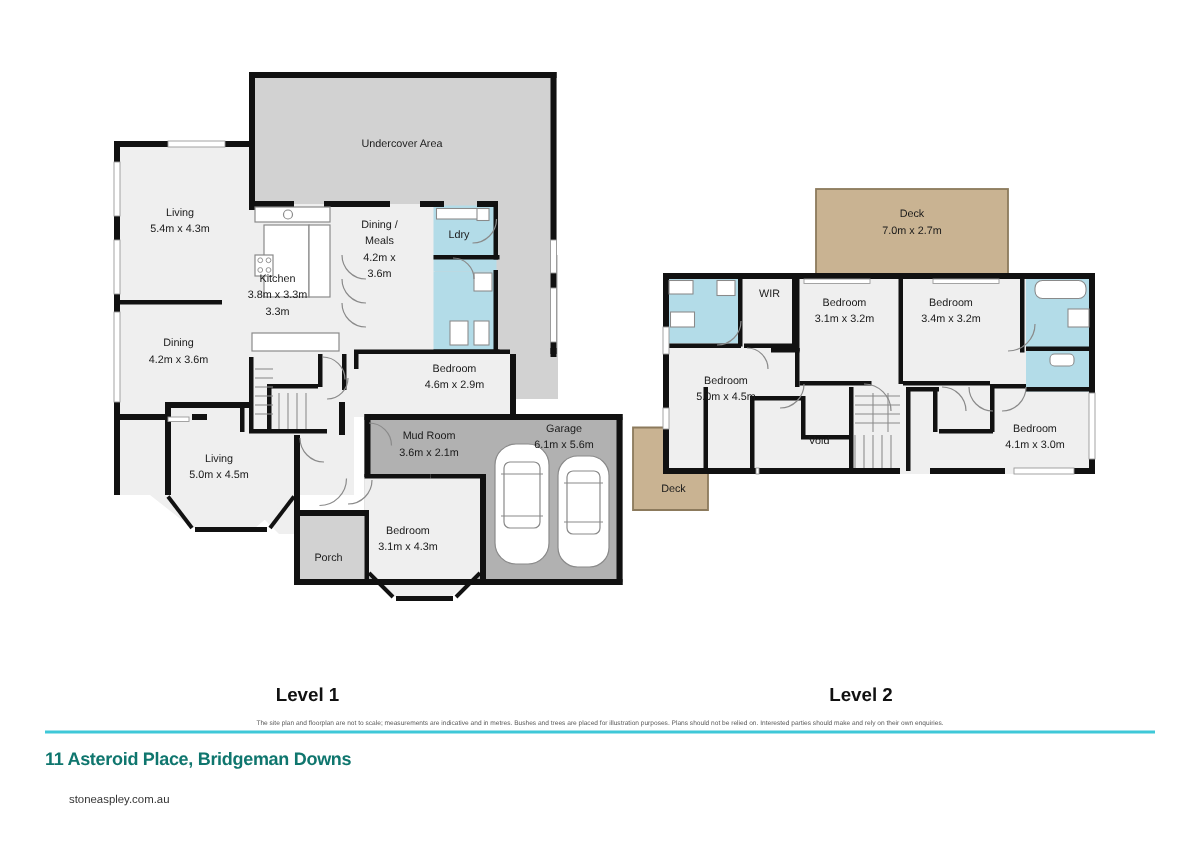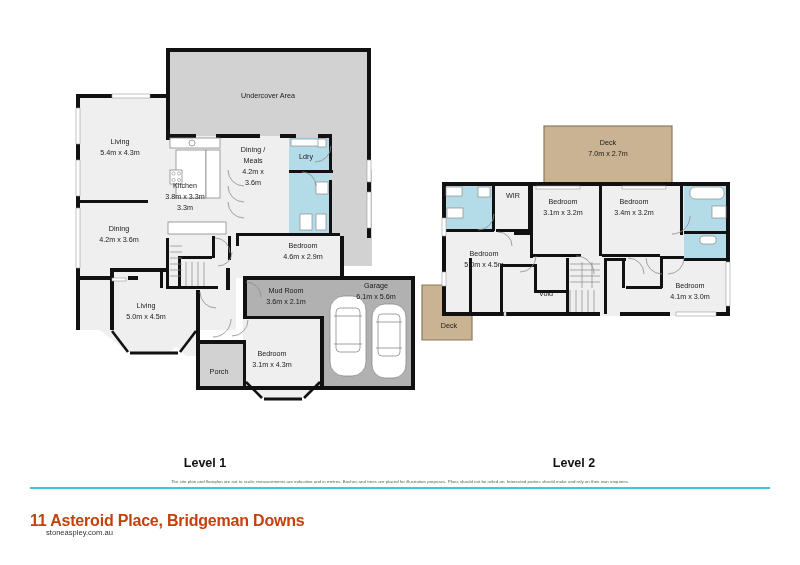--- a/index.html
+++ b/index.html
@@ -57,25 +57,25 @@
     position: absolute;
     left: 30px;
     top: 0px;
     width: 740px;
     height: 2.4px;
     background: #3fc8d8;
   }
   .address-title {
     position: absolute;
     left: 30px;
-    top: 25px;
-    font-family: "Liberation Sans", sans-serif;
-    font-size: 16px;
+    top: 12px;
+    font-family: "Liberation Sans", sans-serif;
+    font-size: 12px;
     font-weight: bold;
-    color: #c2410c;
+    color: #0f766e;
     letter-spacing: -0.2px;
     white-space: nowrap;
   }
   .site-url {
     position: absolute;
     left: 30px;
     top: 41px;
     font-family: "Liberation Sans", sans-serif;
     font-size: 7.6px;
     color: #333333;

